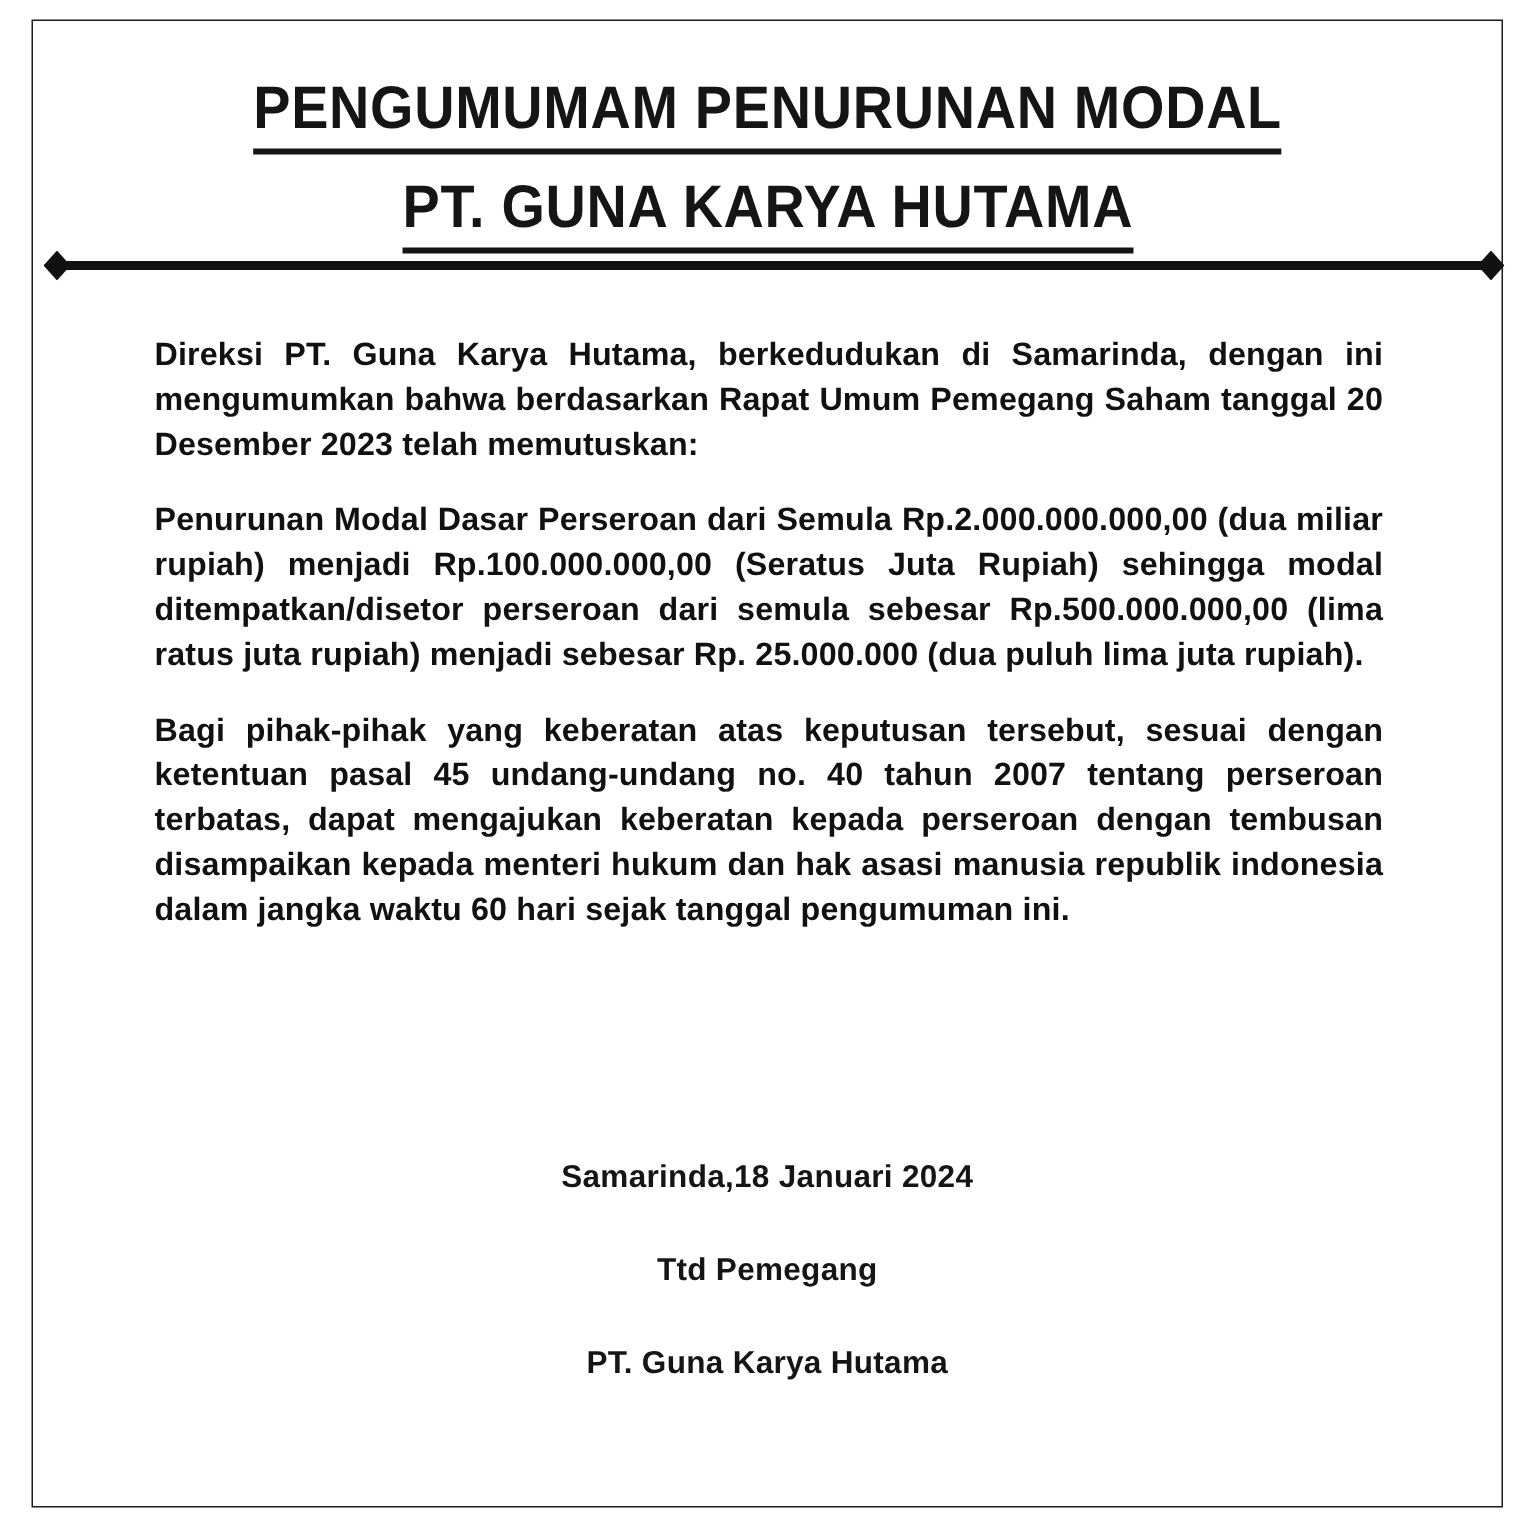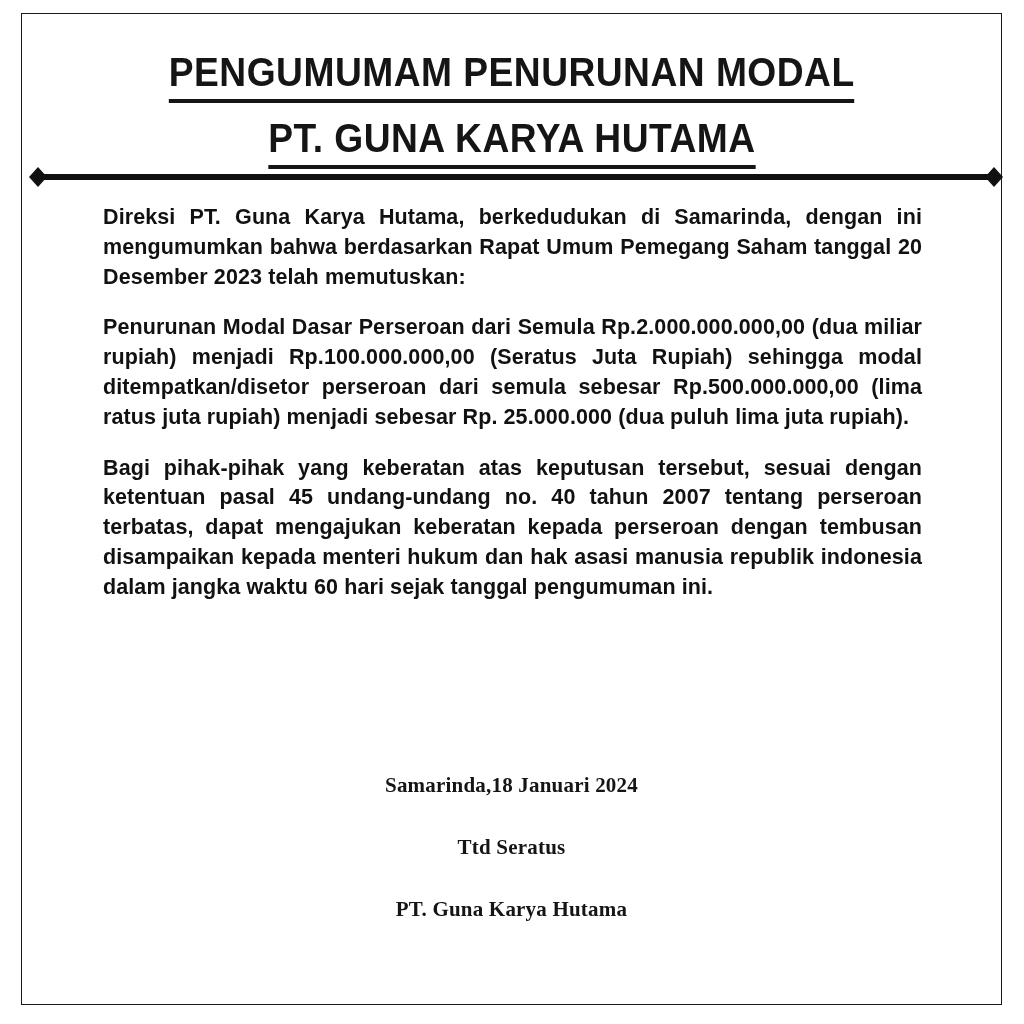--- a/index.html
+++ b/index.html
@@ -86,21 +86,21 @@
     background: #111111;
     clip-path: polygon(50% 0%, 100% 50%, 50% 100%, 0% 50%);
   }
   .diamond.left  { left: 29px; }
   .diamond.right { left: 985px; }
 
   
   .body-block {
     position: absolute;
     left: 103px;
-    top: 203px;
+    top: 222px;
     width: 819px;
   }
   .para {
     font-family: "Liberation Sans Narrow", "Liberation Sans", sans-serif;
     font-weight: 700;
     font-size: 21.5px;
     line-height: 29.8px;
     color: #111111;
     text-align: justify;
     text-justify: inter-word;
@@ -111,21 +111,21 @@
 
   
   .sign-block {
     position: absolute;
     left: 21px;
     top: 770px;
     width: 981px;
     text-align: center;
   }
   .sign-line {
-    font-family: Liberation Serif, serif;
+    font-family: Liberation Sans, sans-serif;
     font-weight: 700;
     font-size: 21px;
     color: #151515;
     line-height: 30px;
     margin: 0 0 32px 0;
     letter-spacing: 0.2px;
   }
   .sign-line:last-child { margin-bottom: 0; }
 </style>
 </head>
@@ -151,17 +151,17 @@
   </div>
 
   <div class="body-block">
     <p class="para">Direksi PT. Guna Karya Hutama, berkedudukan di Samarinda, dengan ini mengumumkan bahwa berdasarkan Rapat Umum Pemegang Saham tanggal 20 Desember 2023 telah memutuskan:</p>
     <p class="para">Penurunan Modal Dasar Perseroan dari Semula Rp.2.000.000.000,00 (dua miliar rupiah) menjadi Rp.100.000.000,00 (Seratus Juta Rupiah) sehingga modal ditempatkan/disetor perseroan dari semula sebesar Rp.500.000.000,00 (lima ratus juta rupiah) menjadi sebesar Rp. 25.000.000 (dua puluh lima juta rupiah).</p>
     <p class="para">Bagi pihak-pihak yang keberatan atas keputusan tersebut, sesuai dengan ketentuan pasal 45 undang-undang no. 40 tahun 2007 tentang perseroan terbatas, dapat mengajukan keberatan kepada perseroan dengan tembusan disampaikan kepada menteri hukum dan hak asasi manusia republik indonesia dalam jangka waktu 60 hari sejak tanggal pengumuman ini.</p>
   </div>
 
   <div class="sign-block">
     <p class="sign-line">Samarinda,18 Januari 2024</p>
-    <p class="sign-line">Ttd Seratus</p>
+    <p class="sign-line">Ttd Pemegang</p>
     <p class="sign-line">PT. Guna Karya Hutama</p>
   </div>
 
 </div>
 
 </body></html>

